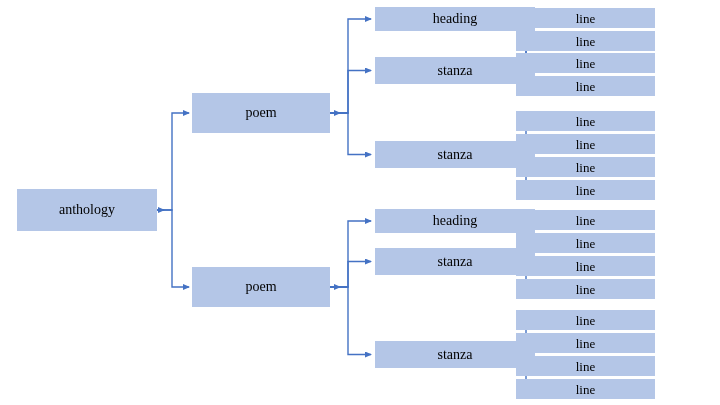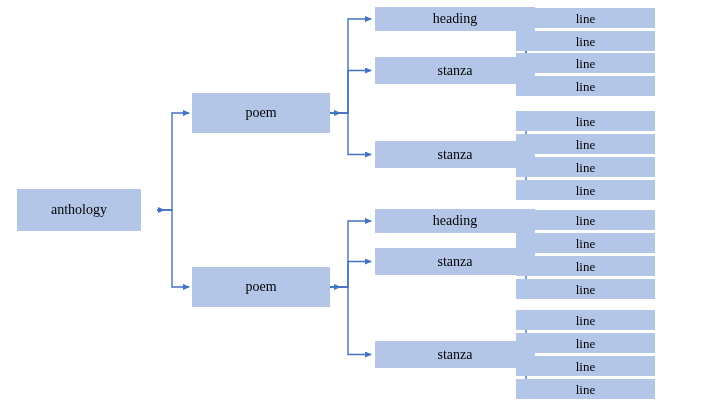--- a/index.html
+++ b/index.html
@@ -3,21 +3,21 @@
 <meta charset="utf-8">
 <style>
   html,body{margin:0;padding:0;background:#ffffff;}
   #canvas{position:relative;width:720px;height:405px;background:#ffffff;overflow:hidden;
           font-family:"Liberation Serif", serif;}
   #connectors{position:absolute;left:0;top:0;width:720px;height:405px;}
   #connectors polyline, #connectors line{fill:none;stroke-width:1.4px;}
   .box{position:absolute;background:var(--box-fill,#b4c6e7);display:flex;align-items:center;
        justify-content:center;font-size:14px;color:var(--text-color,#000);line-height:1;}
   
-  .anthology{left:17px;top:189px;width:124px;height:42px;}
+  .anthology{left:17px;top:189px;width:140px;height:42px;}
   
   .poem1{left:192px;top:93px;width:138px;height:40px;}
   .poem2{left:192px;top:267px;width:138px;height:40px;}
   
   .c3{left:375px;width:160px;}
   .heading1{top:7px;height:24px;}
   .stanza1{top:57px;height:27px;}
   .stanza2{top:141px;height:27px;}
   .heading2{top:209px;height:24px;}
   .stanza3{top:248px;height:27px;}

